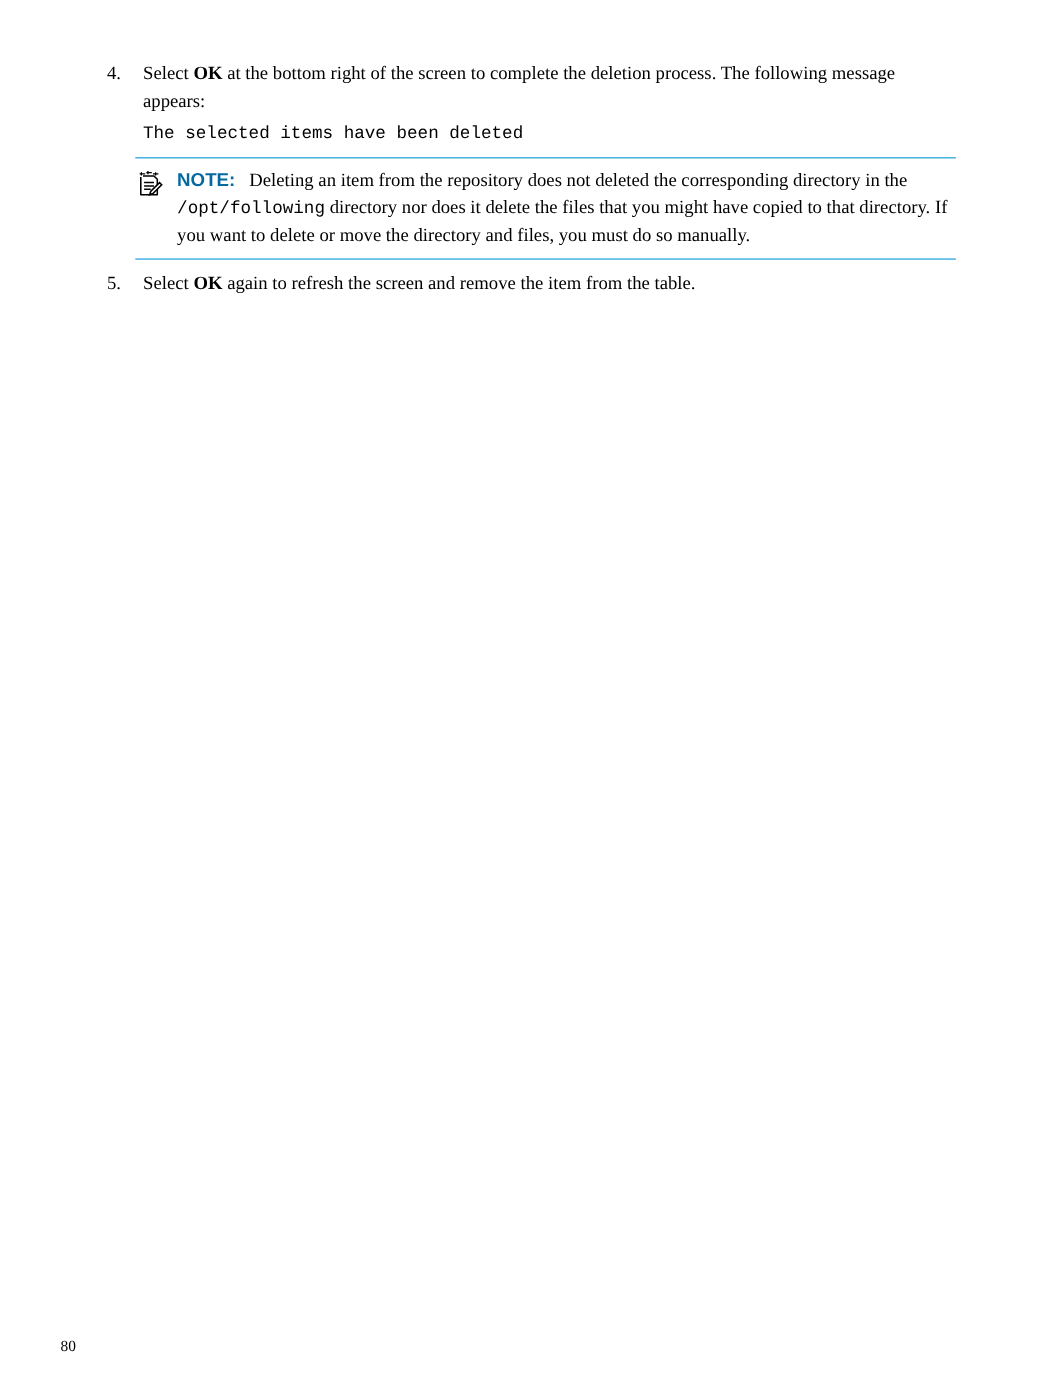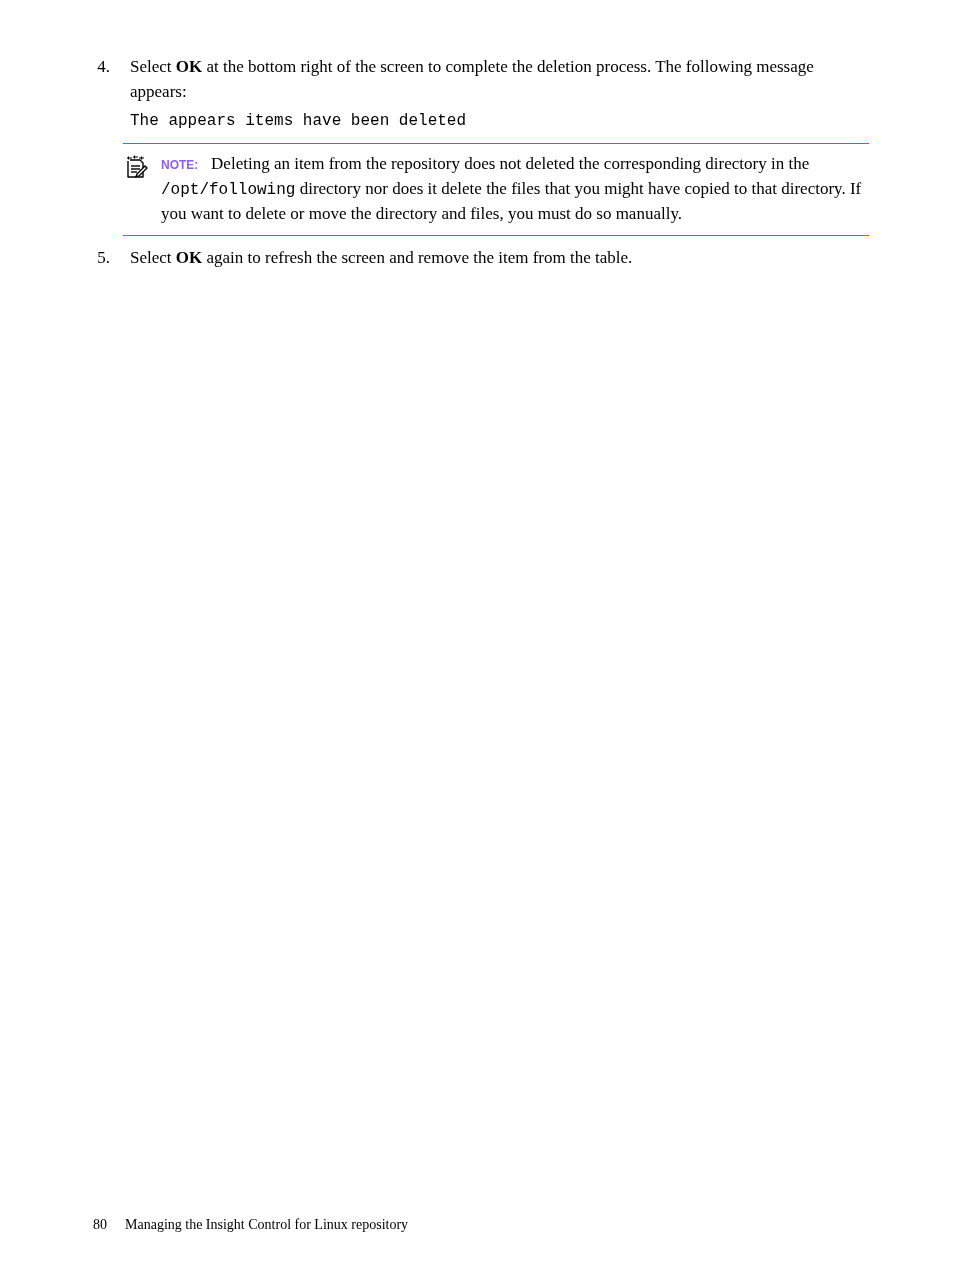--- a/index.html
+++ b/index.html
@@ -63,49 +63,48 @@
       width: 38px;
       flex-shrink: 0;
       padding-top: 2px;
     }
     .note-text {
       flex: 1;
     }
     .note-label {
       font-family: Arial, Helvetica, sans-serif;
       font-weight: bold;
-      color: #8b5cf6;
-      font-size: 12px;
+      color: #0369a1;
+      font-size: 17px;
     }
     .footer {
       position: absolute;
       bottom: 36px;
       left: 55px;
       font-size: 14px;
       display: flex;
       align-items: baseline;
     }
     .page-num {
       margin-right: 18px;
-      margin-left: 38px;
     }
     .footer-title {
       font-size: 14px;
     }
   </style>
 </head>
 <body>
 
 <div class="content">
 
   <div class="list-item">
     <div class="list-number">4.</div>
     <div class="list-body">
       <span>Select </span><span class="bold-sans">OK</span><span> at the bottom right of the screen to complete the deletion process. The following message appears:</span>
-      <div class="mono deleted-msg">The appears items have been deleted</div>
+      <div class="mono deleted-msg">The selected items have been deleted</div>
     </div>
   </div>
 
   <div class="note-block">
     <hr class="note-hr">
     <div class="note-content-wrapper">
       <div class="note-icon">
         <svg width="26" height="26" viewBox="0 0 26 26">
           <g fill="none" stroke="#000000" stroke-width="1.4">
             <path d="M 5 7 L 5 23 L 20 23 L 20 9 L 17 6 L 7 6" stroke-linejoin="round"></path>
@@ -128,14 +127,13 @@
     <div class="list-number">5.</div>
     <div class="list-body">
       <span>Select </span><span class="bold-sans">OK</span><span> again to refresh the screen and remove the item from the table.</span>
     </div>
   </div>
 
 </div>
 
 <div class="footer">
   <span class="page-num">80</span>
-  <span class="footer-title">Managing the Insight Control for Linux repository</span>
 </div>
 
 </body></html>

